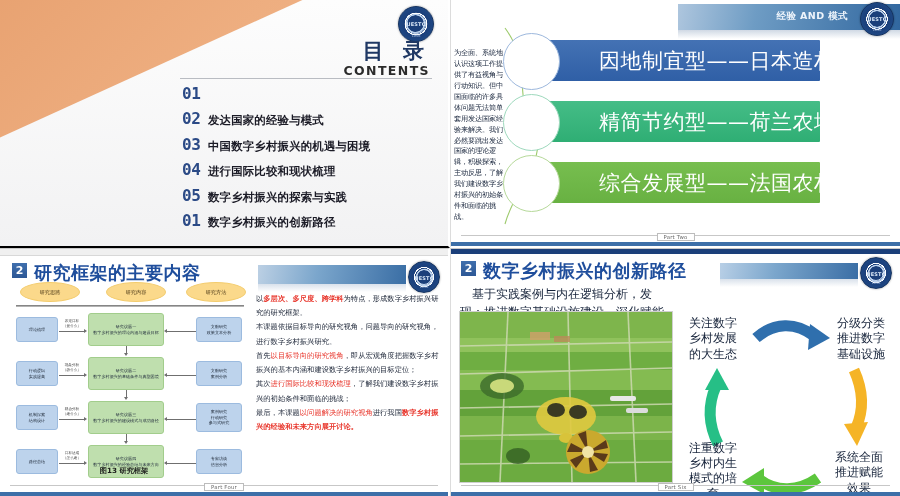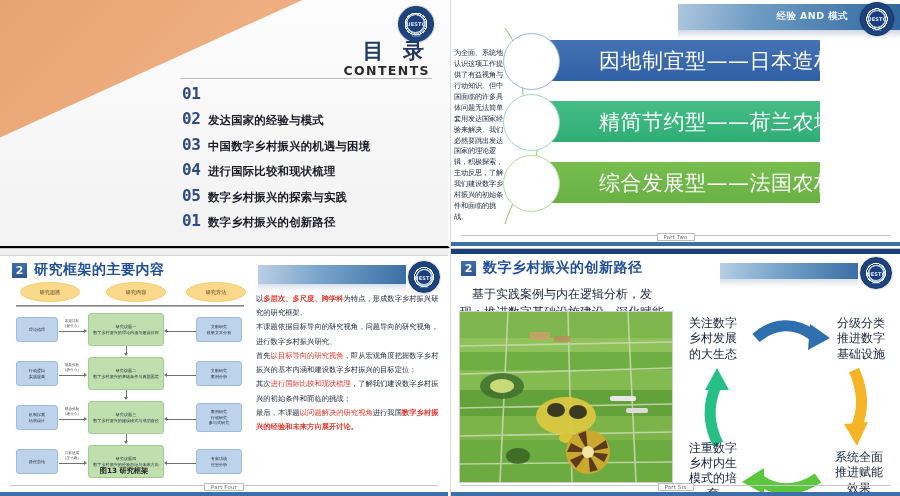--- a/index.html
+++ b/index.html
@@ -57,21 +57,21 @@
 
   .footline{position:absolute;left:10px;right:10px;bottom:10px;height:1px;background:#c7c7c7;}
   .footbox{position:absolute;left:50%;transform:translateX(-50%);bottom:5px;border:1px solid #bcbcbc;background:#fff;padding:0px 6px;font-size:5.4px;color:#6b6b6b;letter-spacing:.2px;}
   .s2 .bottombar,.s4 .bottombar{position:absolute;left:0;right:0;bottom:0;height:4px;background:#3d6fa8;}
   .s3 .bottombar{position:absolute;left:0;right:0;bottom:0;height:4px;background:#3d6fa8;}
 
   
   .s3{background:#ffffff;border-right:2px solid #ffffff;border-top:1px solid #c9c9c9;}
   .s3-top{position:absolute;left:0;right:0;top:0;height:6px;background:#f0f0f0;border-bottom:1px solid #d8d8d8;}
   .hd-num{position:absolute;width:15px;height:15px;background:linear-gradient(180deg,#3f6fad,#2d5795);color:#fff;font-size:11px;font-weight:bold;display:flex;align-items:center;justify-content:center;}
-  .hd-title{position:absolute;font-size:14px;font-weight:bold;color:#1f4e9c;letter-spacing:.5px;}
+  .hd-title{position:absolute;font-size:18px;font-weight:bold;color:#1f4e9c;letter-spacing:.5px;}
   .s3-logo{right:8px;top:12px;width:30px;height:30px;}
   .s3-banner{position:absolute;right:42px;top:16px;width:148px;height:19px;background:linear-gradient(100deg,#bcd0e4 0%,#7ba6cc 40%,#3a6ea5 100%);}
   .s3-banner-sh{position:absolute;right:42px;top:35px;width:148px;height:8px;background:linear-gradient(180deg,rgba(160,180,205,.4),rgba(255,255,255,0));}
 
   .pill{position:absolute;width:58px;height:18px;border-radius:50%/50%;background:#fbd98b;border:1px solid #f3cc6e;display:flex;align-items:center;justify-content:center;font-size:5.2px;color:#4d3a18;}
   .sep{position:absolute;left:16px;width:228px;height:2px;background:linear-gradient(180deg,#6f6f6f,#c9c9c9);}
   .fbox{position:absolute;border-radius:3px;display:flex;align-items:center;justify-content:center;text-align:center;font-size:4.1px;line-height:1.35;color:#25303f;padding:1px 2px;box-sizing:border-box;}
   .fb-blue{background:#bdd3ec;border:.8px solid #9cbbdf;}
   .fb-green{background:#bfdfae;border:.8px solid #a2cd8c;}
   .flab{position:absolute;font-size:3.6px;line-height:1.3;color:#3a3a3a;text-align:center;}

